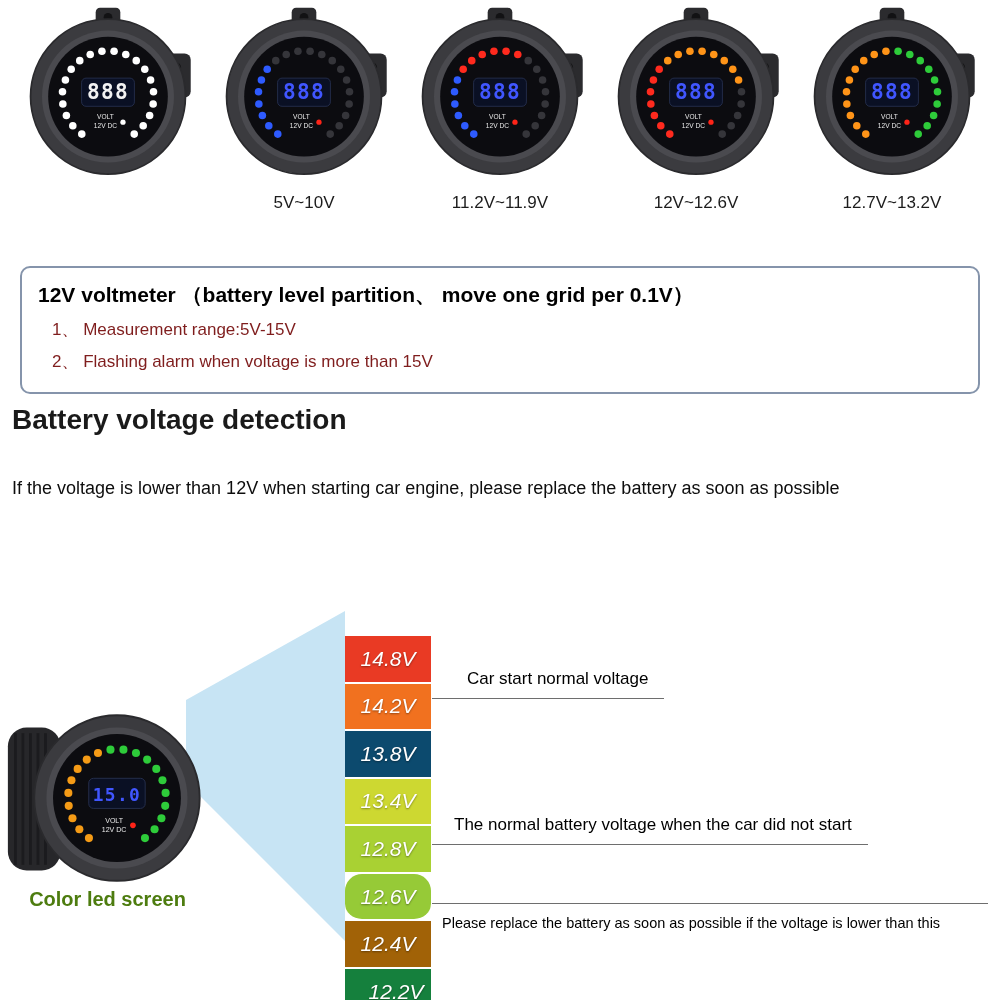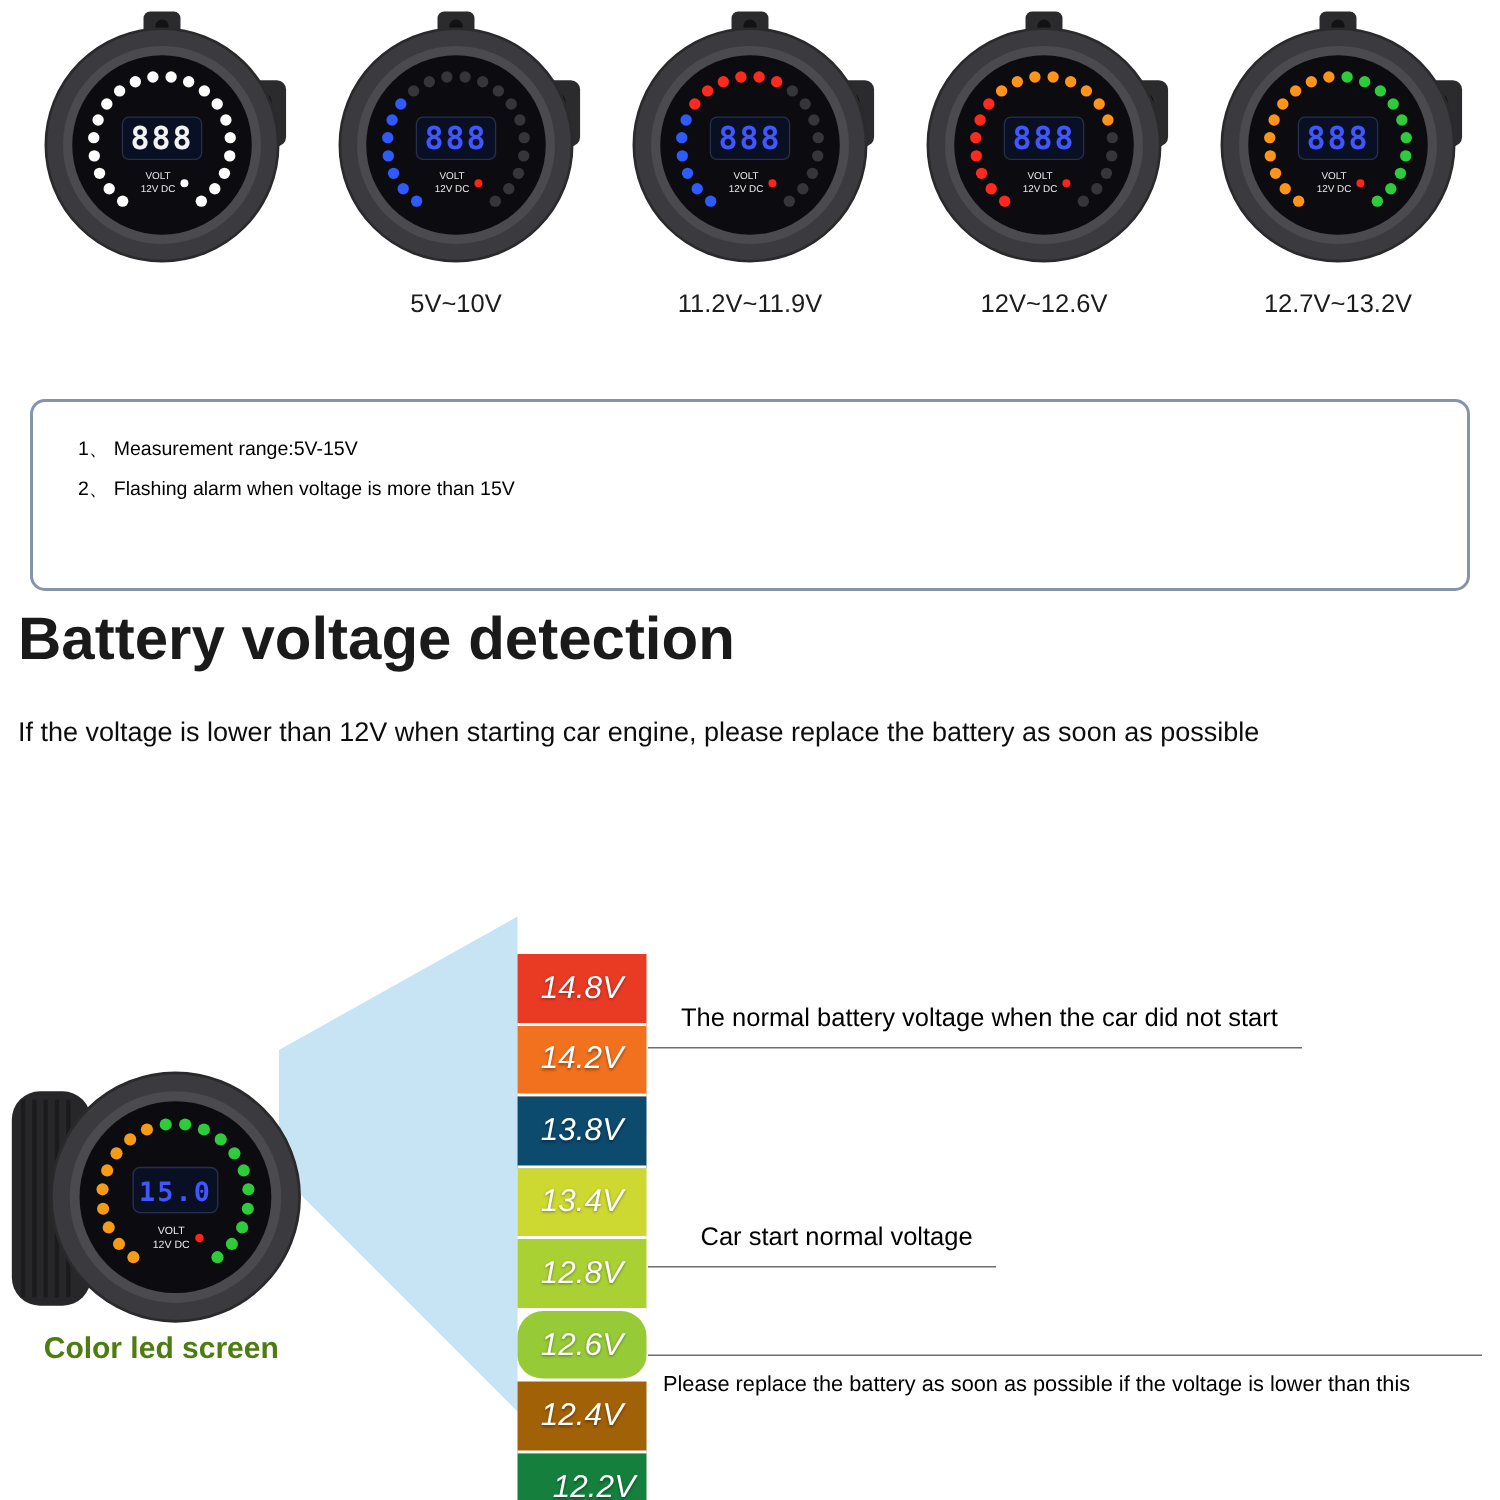--- a/index.html
+++ b/index.html
@@ -11,24 +11,24 @@
   .gauges-row{position:absolute;top:4px;left:0;width:1000px;display:flex;
               justify-content:space-between;padding:0 20px;box-sizing:border-box;}
   .gauge{width:176px;display:flex;flex-direction:column;align-items:center;}
   .gauge-svg{width:176px;height:187px;}
   .gauge-range{margin-top:2px;font-size:17px;color:#1c1c1c;height:22px;text-align:center;}
 
   
   .info-box{position:absolute;top:266px;left:20px;right:20px;height:128px;
             border:2px solid #8594ab;border-radius:10px;padding:13px 16px;box-sizing:border-box;background:#fff;}
   .info-title{font-size:21px;font-weight:bold;color:#000;}
-  .info-item{font-size:13px;color:#000000;margin-top:9px;padding-left:14px;}
+  .info-item{font-size:17px;color:#7f1d1d;margin-top:9px;padding-left:14px;}
 
   
-  .heading{position:absolute;top:404px;left:12px;font-size:40px;font-weight:bold;color:#1a1a1a;}
+  .heading{position:absolute;top:404px;left:12px;font-size:28px;font-weight:bold;color:#1a1a1a;}
   .subheading{position:absolute;top:478px;left:12px;font-size:18px;color:#0d0d0d;}
 
   
   .beam{position:absolute;left:0;top:0;width:1000px;height:1000px;pointer-events:none;}
   .big-gauge{position:absolute;left:6px;top:699px;width:205px;height:200px;}
   .big-gauge-label{position:absolute;left:10px;top:888px;width:195px;text-align:center;
                    font-size:20px;font-weight:bold;color:#4d7c0f;}
 
   .scale{position:absolute;left:345px;top:636px;width:86px;height:426px;display:flex;flex-direction:column;font-style:italic;}
   .scale-row{flex:1;display:flex;align-items:center;justify-content:center;}
@@ -241,20 +241,21 @@
               <text x="97" y="131" text-anchor="middle" font-size="7.5" fill="#e9e9e9" font-family="Liberation Sans, sans-serif">VOLT</text>
               <text x="97" y="141" text-anchor="middle" font-size="7.5" fill="#e9e9e9" font-family="Liberation Sans, sans-serif">12V DC</text>
               <circle cx="117" cy="134" r="3" fill="#ff2418"></circle>
             </g>
           </svg></div>
         <div class="gauge-range">12.7V~13.2V</div>
       </div>
     </div>
 
   <div class="info-box">
+    <div class="info-title">12V voltmeter （battery level partition、 move one grid per 0.1V）</div>
     <div class="info-item">1、 Measurement range:5V-15V</div>
     <div class="info-item">2、 Flashing alarm when voltage is more than 15V</div>
   </div>
 
   <div class="heading">Battery voltage detection</div>
   <div class="subheading">If the voltage is lower than 12V when starting car engine, please replace the battery as soon as possible</div>
 
   <svg class="beam" viewBox="0 0 1000 1000" xmlns="http://www.w3.org/2000/svg">
     <polygon points="186,700 345,611 345,941 186,782" fill="#c7e4f4"></polygon>
   </svg>
@@ -323,24 +324,24 @@
       </div>
       <div class="scale-row" style="background: #15803d; padding-left: 16px;">
         <span class="scale-label">12.2V</span>
       </div>
       <div class="scale-row" style="background: rgb(88, 182, 72);">
         <span class="scale-label">&lt;12V</span>
       </div>
     </div>
 
   <div class="annotations">
+    <div class="ann ann-1">
+      <span class="ann-text">Car start normal voltage</span>
+    </div>
     <div class="ann ann-2">
       <span class="ann-text">The normal battery voltage when the car did not start</span>
     </div>
-    <div class="ann ann-1">
-      <span class="ann-text">Car start normal voltage</span>
-    </div>
     <div class="ann ann-3">
       <span class="ann-text">Please replace the battery as soon as possible if the voltage is lower than this</span>
     </div>
   </div>
 
 </div>
 
 </body></html>

